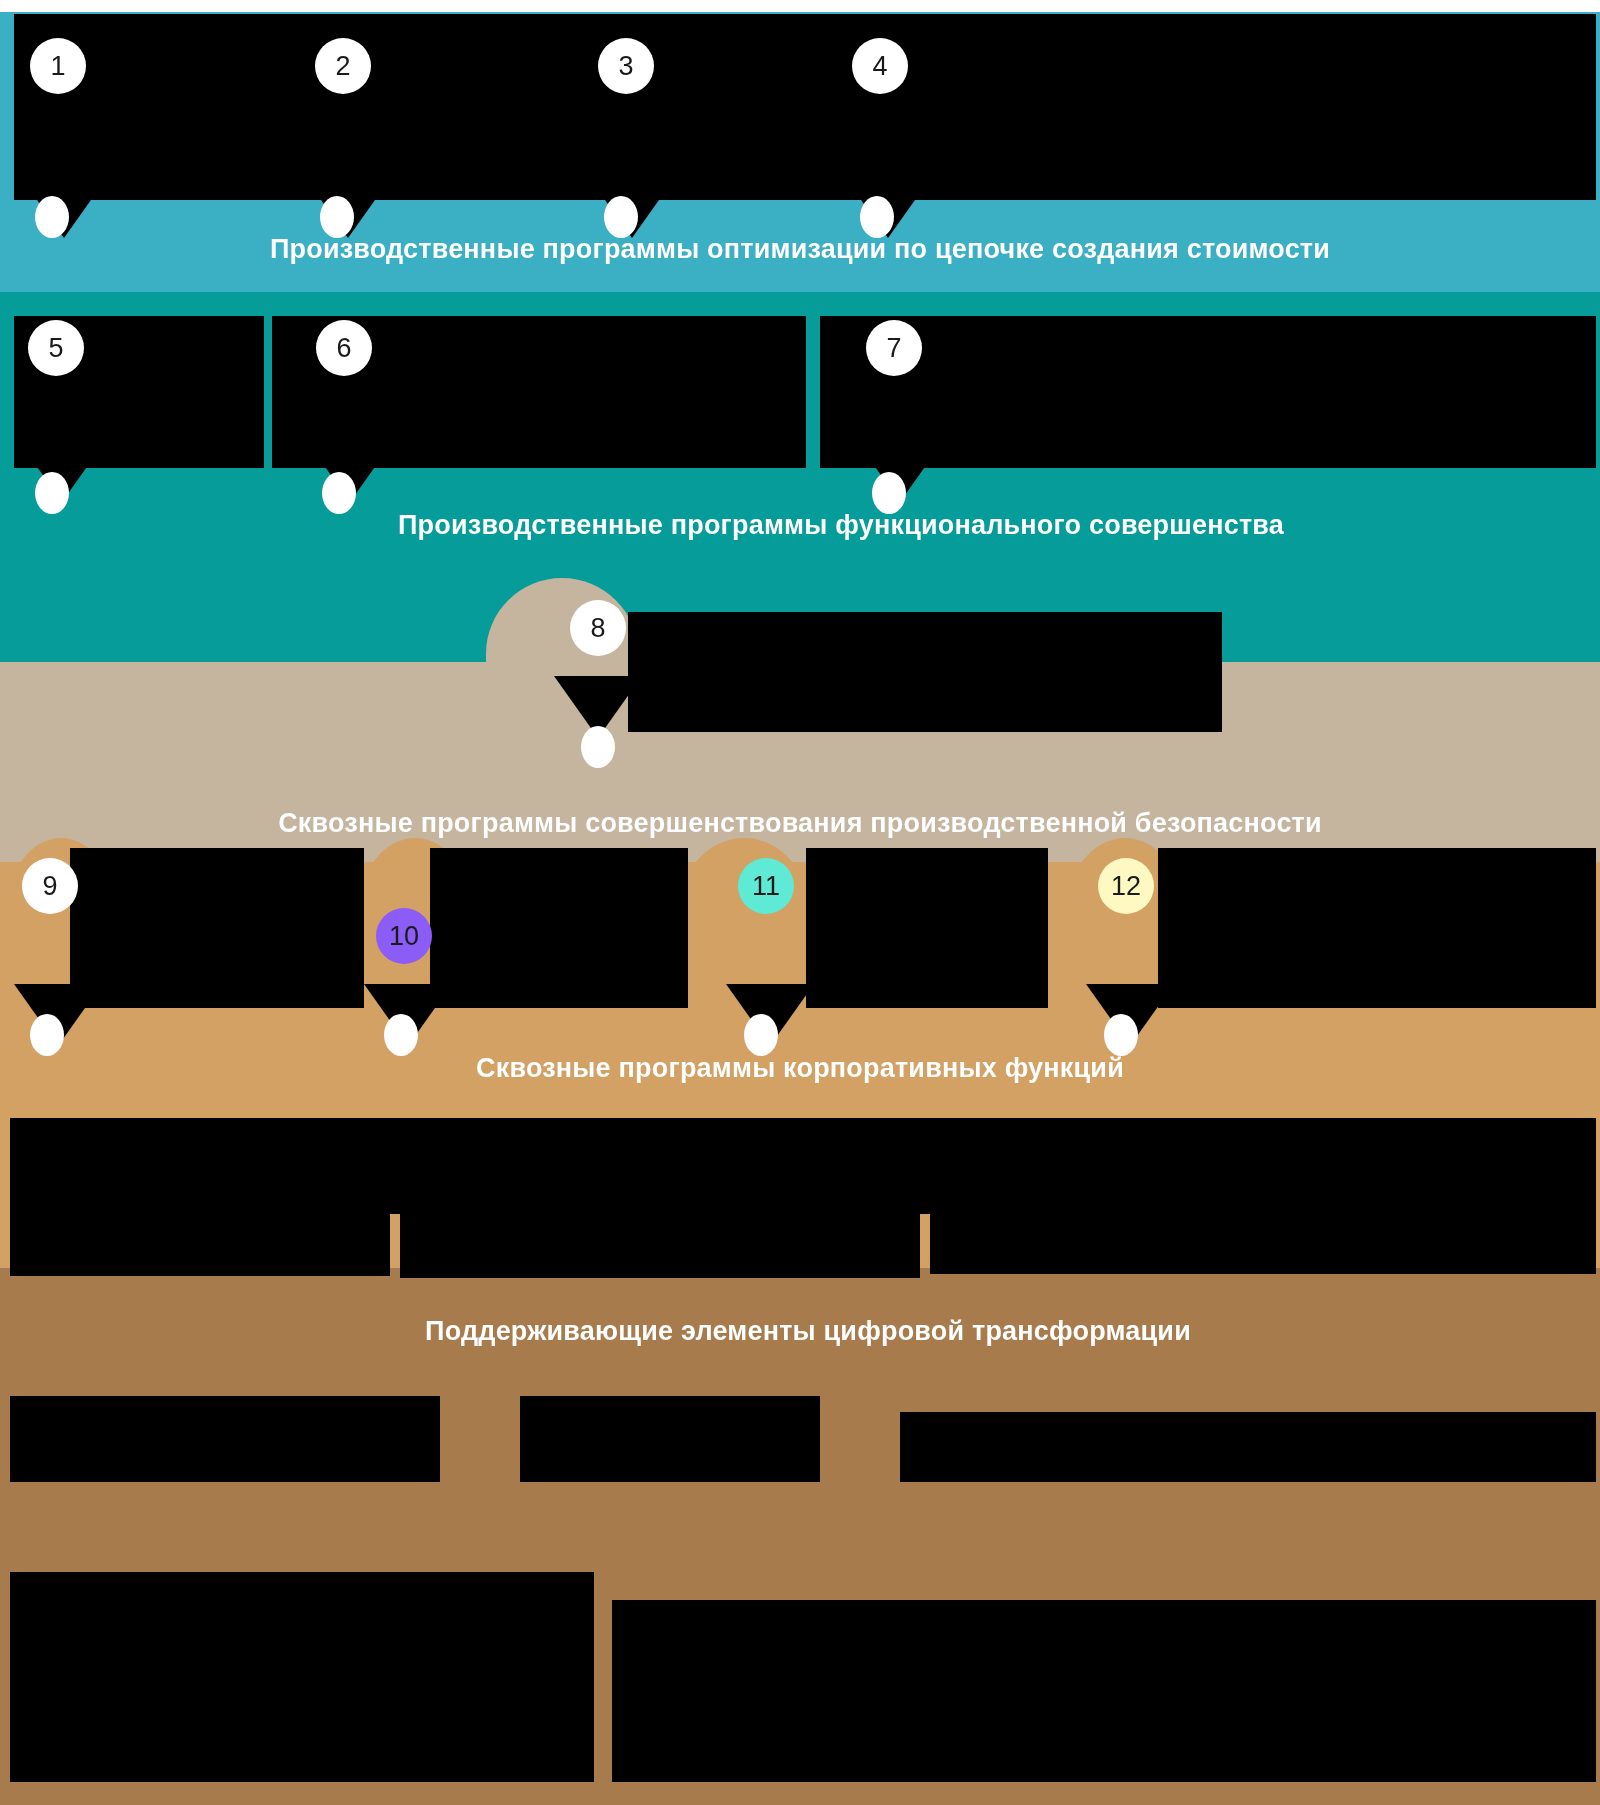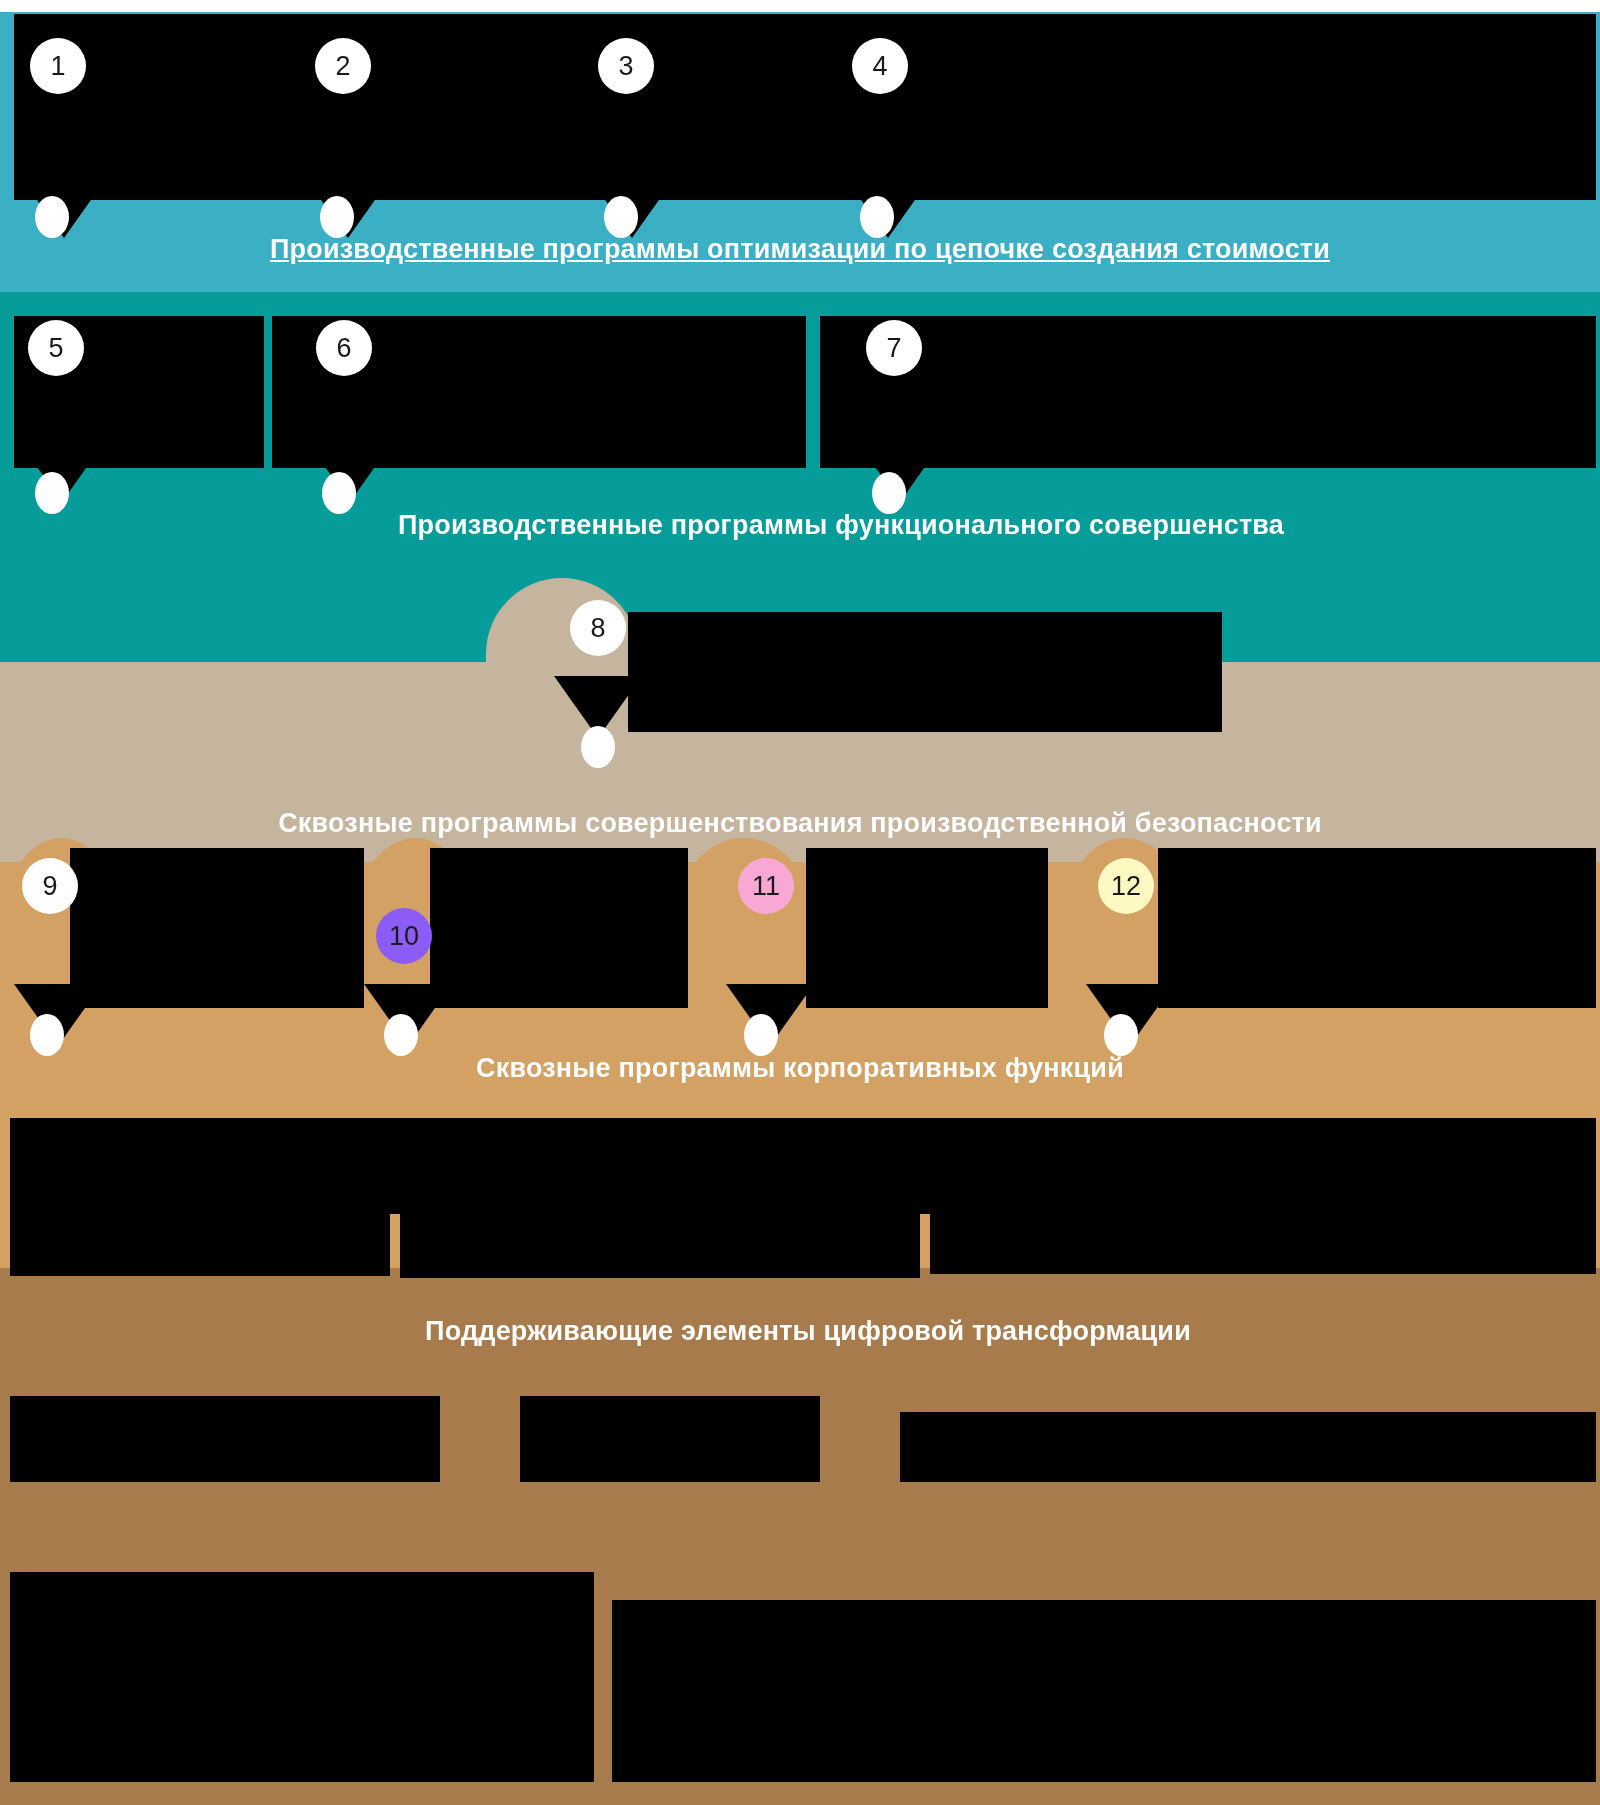--- a/index.html
+++ b/index.html
@@ -177,29 +177,29 @@
       </div>
       <div class="tail" style="left: 364px; top: 984px; border-top-color: rgb(0, 0, 0);"></div>
       <div class="dot" style="left: 384px; top: 1014px; background: rgb(255, 255, 255);"></div>
       <div class="badge" style="left: 376px; top: 908px; background: #8b5cf6; color: rgb(26, 26, 26);"><span>10</span></div>
       <div class="badge-blob" style="left: 678px; top: 838px; width: 132px; height: 126px; background: rgb(212, 161, 100); z-index: 2;"></div>
       <div class="card" style="left: 806px; top: 848px; width: 242px; height: 160px; background: rgb(0, 0, 0); z-index: 3;">
         <span class="sr"></span>
       </div>
       <div class="tail" style="left: 726px; top: 984px; border-top-color: rgb(0, 0, 0);"></div>
       <div class="dot" style="left: 744px; top: 1014px; background: rgb(255, 255, 255);"></div>
-      <div class="badge" style="left: 738px; top: 858px; background: #f9a8d4; color: rgb(26, 26, 26);"><span>11</span></div>
+      <div class="badge" style="left: 738px; top: 858px; background: #5eead4; color: rgb(26, 26, 26);"><span>11</span></div>
       <div class="badge-blob" style="left: 1066px; top: 838px; width: 118px; height: 126px; background: rgb(212, 161, 100); z-index: 2;"></div>
       <div class="card" style="left: 1158px; top: 848px; width: 438px; height: 160px; background: rgb(0, 0, 0); z-index: 3;">
         <span class="sr"></span>
       </div>
       <div class="tail" style="left: 1086px; top: 984px; border-top-color: rgb(0, 0, 0);"></div>
       <div class="dot" style="left: 1104px; top: 1014px; background: rgb(255, 255, 255);"></div>
       <div class="badge" style="left: 1098px; top: 858px; background: #fef9c3; color: rgb(26, 26, 26);"><span>12</span></div>
     </div>
 
-  <div class="band-label" id="l0" style="top: 236px; font-size: 27px; z-index: 20; text-decoration: underline;">Производственные программы оптимизации по цепочке создания стоимости</div>
+  <div class="band-label" id="l0" style="top: 236px; font-size: 27px; z-index: 20;">Производственные программы оптимизации по цепочке создания стоимости</div>
   <div class="band-label" id="l1" style="top: 512px; font-size: 27px; z-index: 20; margin-left: 41px;">Производственные программы функционального совершенства</div>
   <div class="band-label" id="l2" style="top: 810px; font-size: 27px; z-index: 20;">Сквозные программы совершенствования производственной безопасности</div>
   <div class="band-label" id="l3" style="top: 1055px; font-size: 27px; z-index: 20;">Сквозные программы корпоративных функций</div>
   <div class="band-label" id="l4" style="top: 1318px; font-size: 27px; z-index: 20; padding-left: 8px;">Поддерживающие элементы цифровой трансформации</div>
 
 </div>
 
 </body></html>

